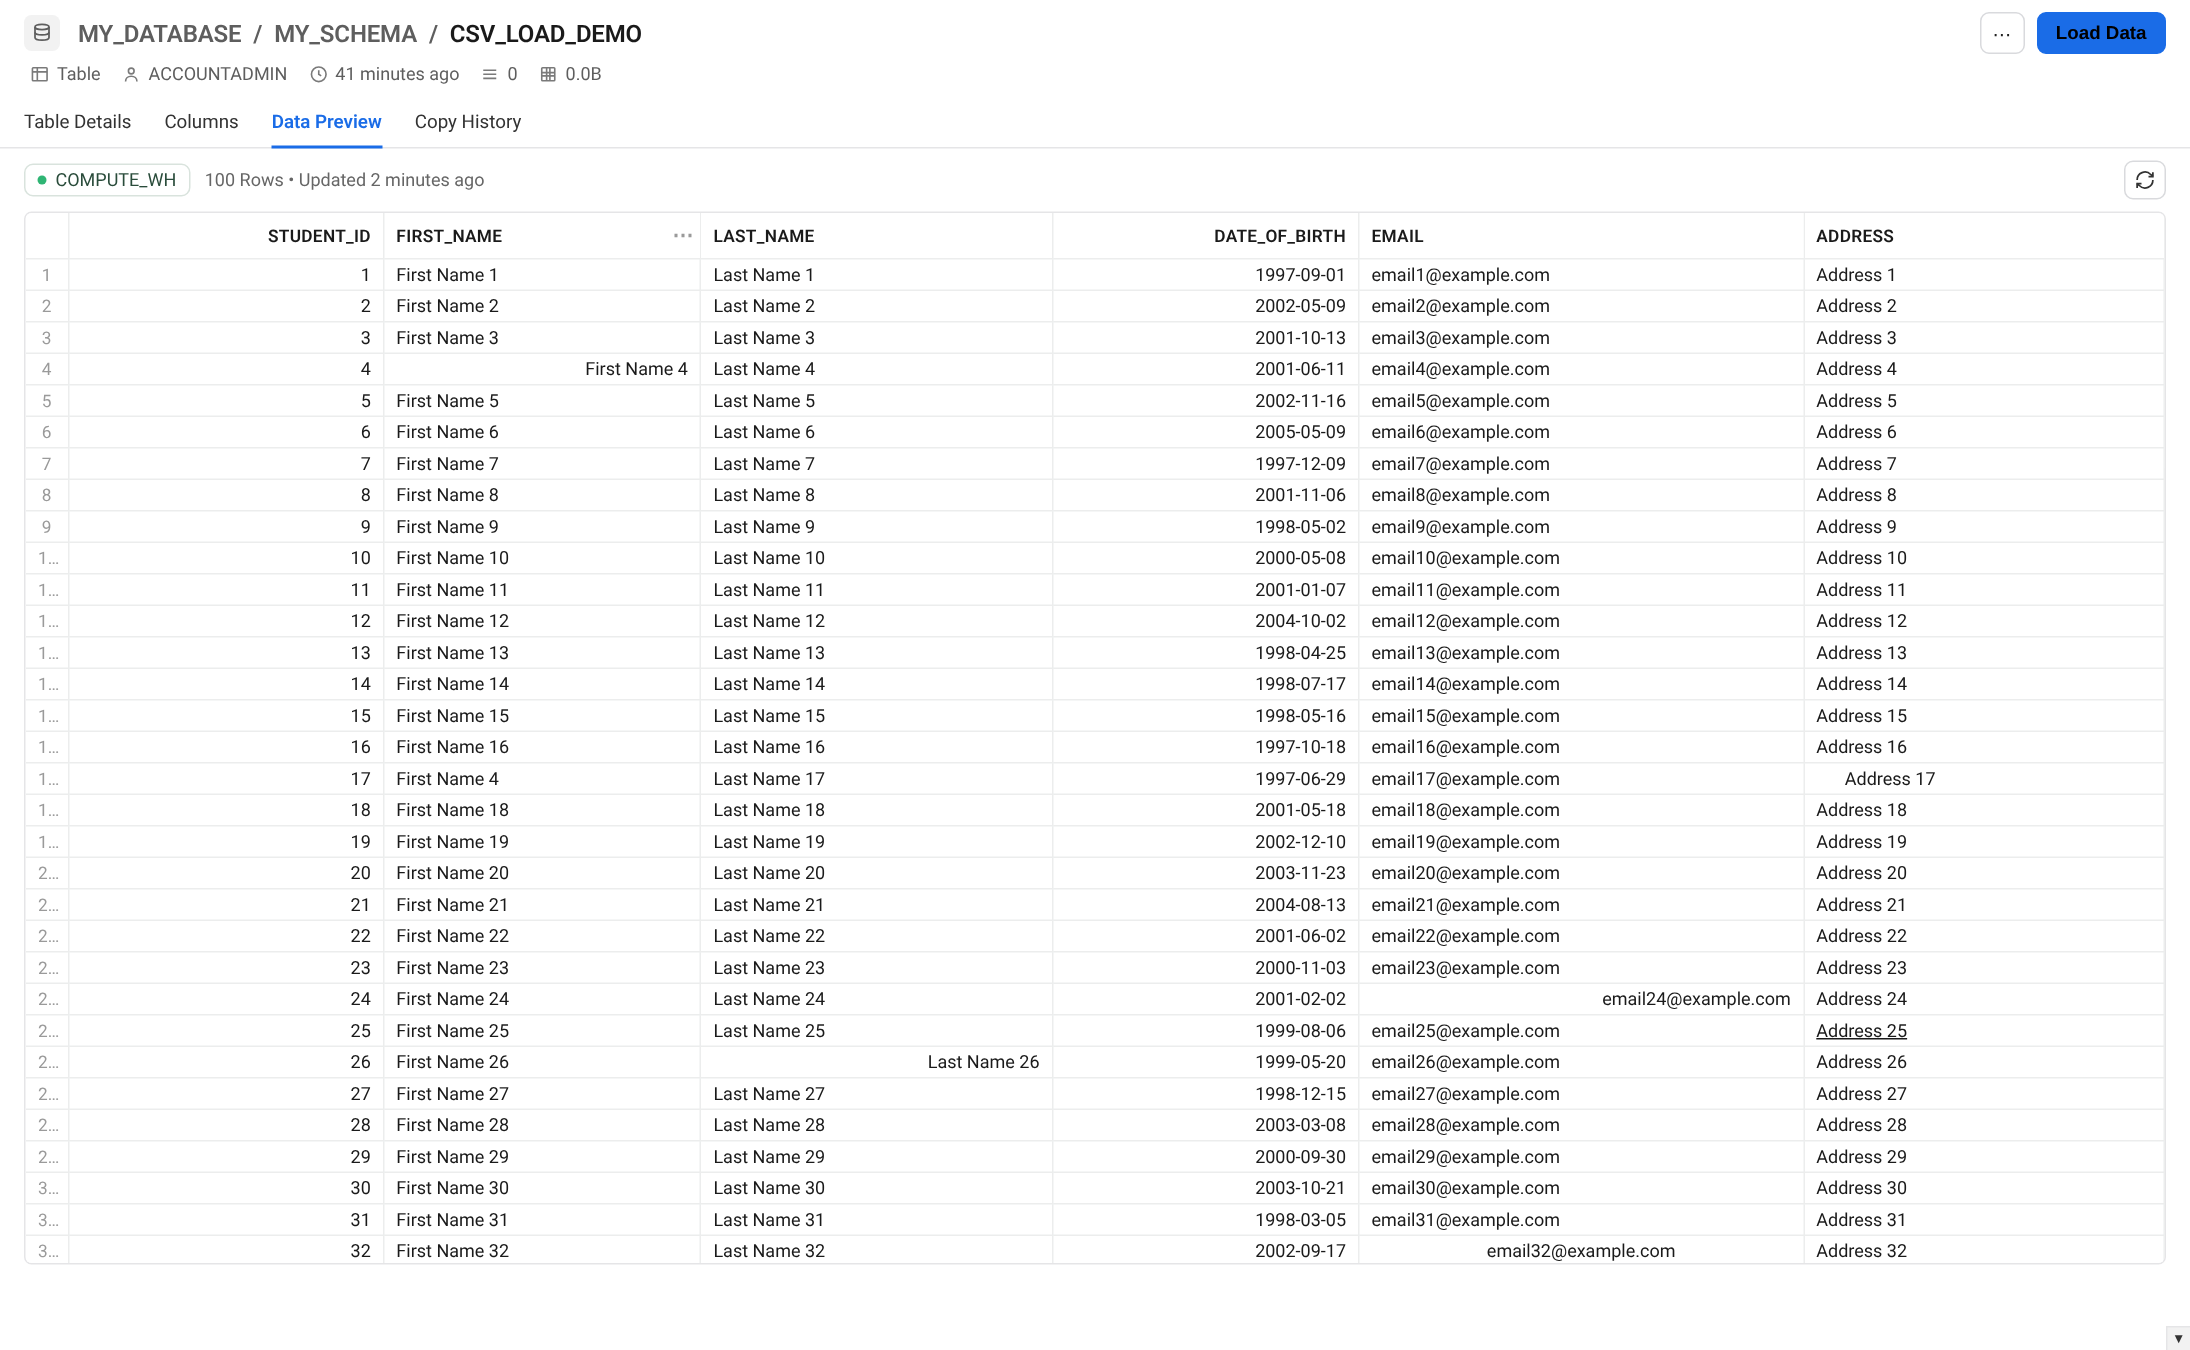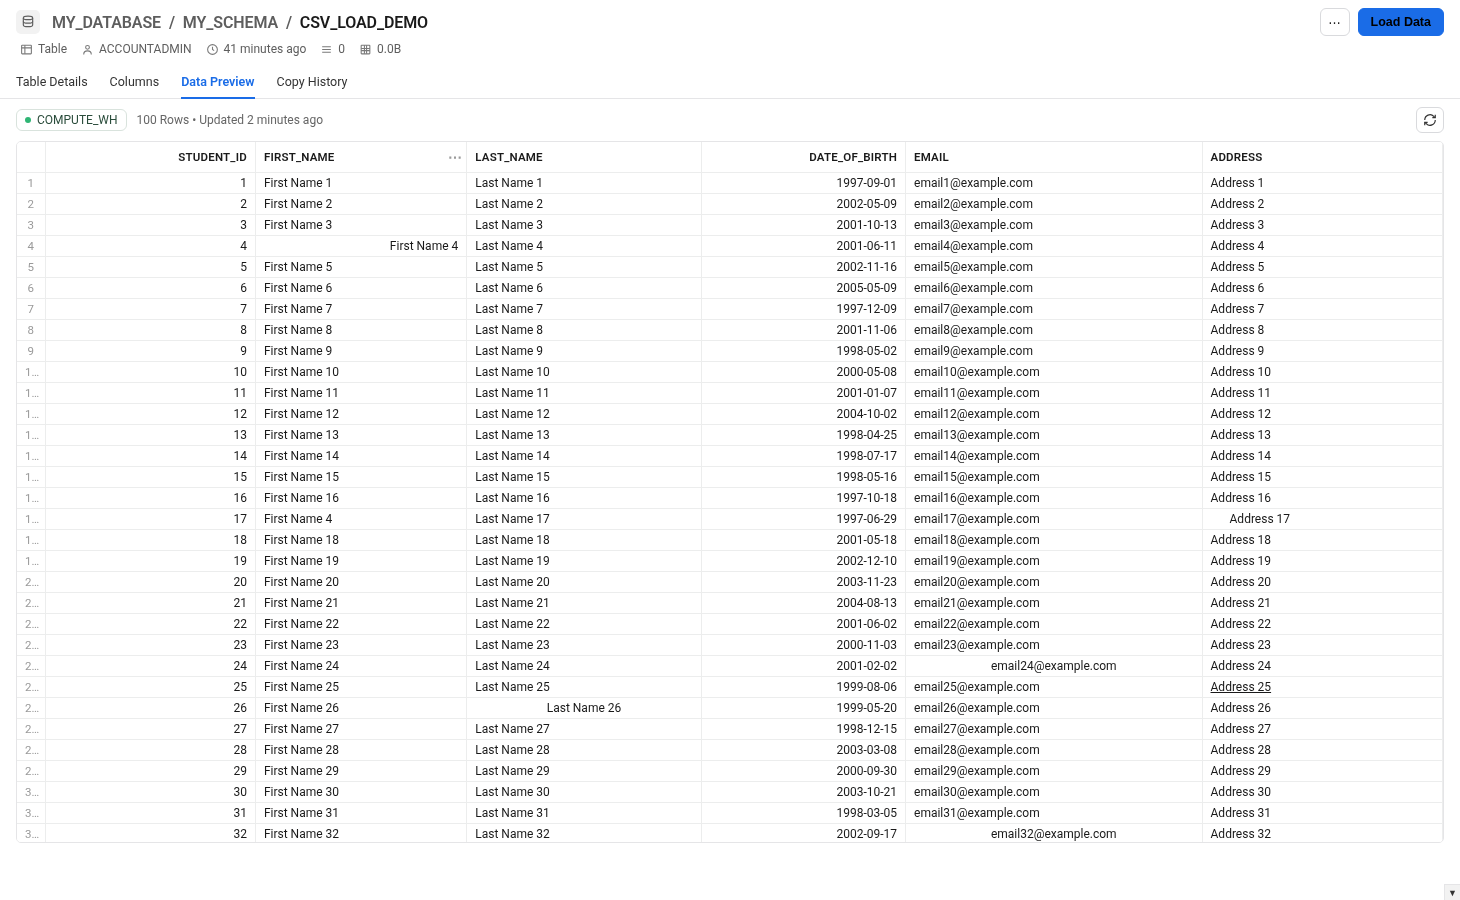--- a/index.html
+++ b/index.html
@@ -517,37 +517,37 @@
             <td class="cell" style="text-align: right;">2000-11-03</td>
             <td class="cell" style="text-align: left;">email23@example.com</td>
             <td class="cell" style="text-align: left;">Address 23</td>
           </tr>
           <tr>
             <td class="rownum">24</td>
             <td class="cell" style="text-align: right;">24</td>
             <td class="cell" style="text-align: left;">First Name 24</td>
             <td class="cell" style="text-align: left;">Last Name 24</td>
             <td class="cell" style="text-align: right;">2001-02-02</td>
-            <td class="cell" style="text-align: center;">email24@example.com</td>
+            <td class="cell" style="text-align: right;">email24@example.com</td>
             <td class="cell" style="text-align: left;">Address 24</td>
           </tr>
           <tr>
             <td class="rownum">25</td>
             <td class="cell" style="text-align: right;">25</td>
             <td class="cell" style="text-align: left;">First Name 25</td>
             <td class="cell" style="text-align: left;">Last Name 25</td>
             <td class="cell" style="text-align: right;">1999-08-06</td>
             <td class="cell" style="text-align: left;">email25@example.com</td>
             <td class="cell" style="text-align: left; text-decoration: underline;">Address 25</td>
           </tr>
           <tr>
             <td class="rownum">26</td>
             <td class="cell" style="text-align: right;">26</td>
             <td class="cell" style="text-align: left;">First Name 26</td>
-            <td class="cell" style="text-align: center;">Last Name 26</td>
+            <td class="cell" style="text-align: right;">Last Name 26</td>
             <td class="cell" style="text-align: right;">1999-05-20</td>
             <td class="cell" style="text-align: left;">email26@example.com</td>
             <td class="cell" style="text-align: left;">Address 26</td>
           </tr>
           <tr>
             <td class="rownum">27</td>
             <td class="cell" style="text-align: right;">27</td>
             <td class="cell" style="text-align: left;">First Name 27</td>
             <td class="cell" style="text-align: left;">Last Name 27</td>
             <td class="cell" style="text-align: right;">1998-12-15</td>

